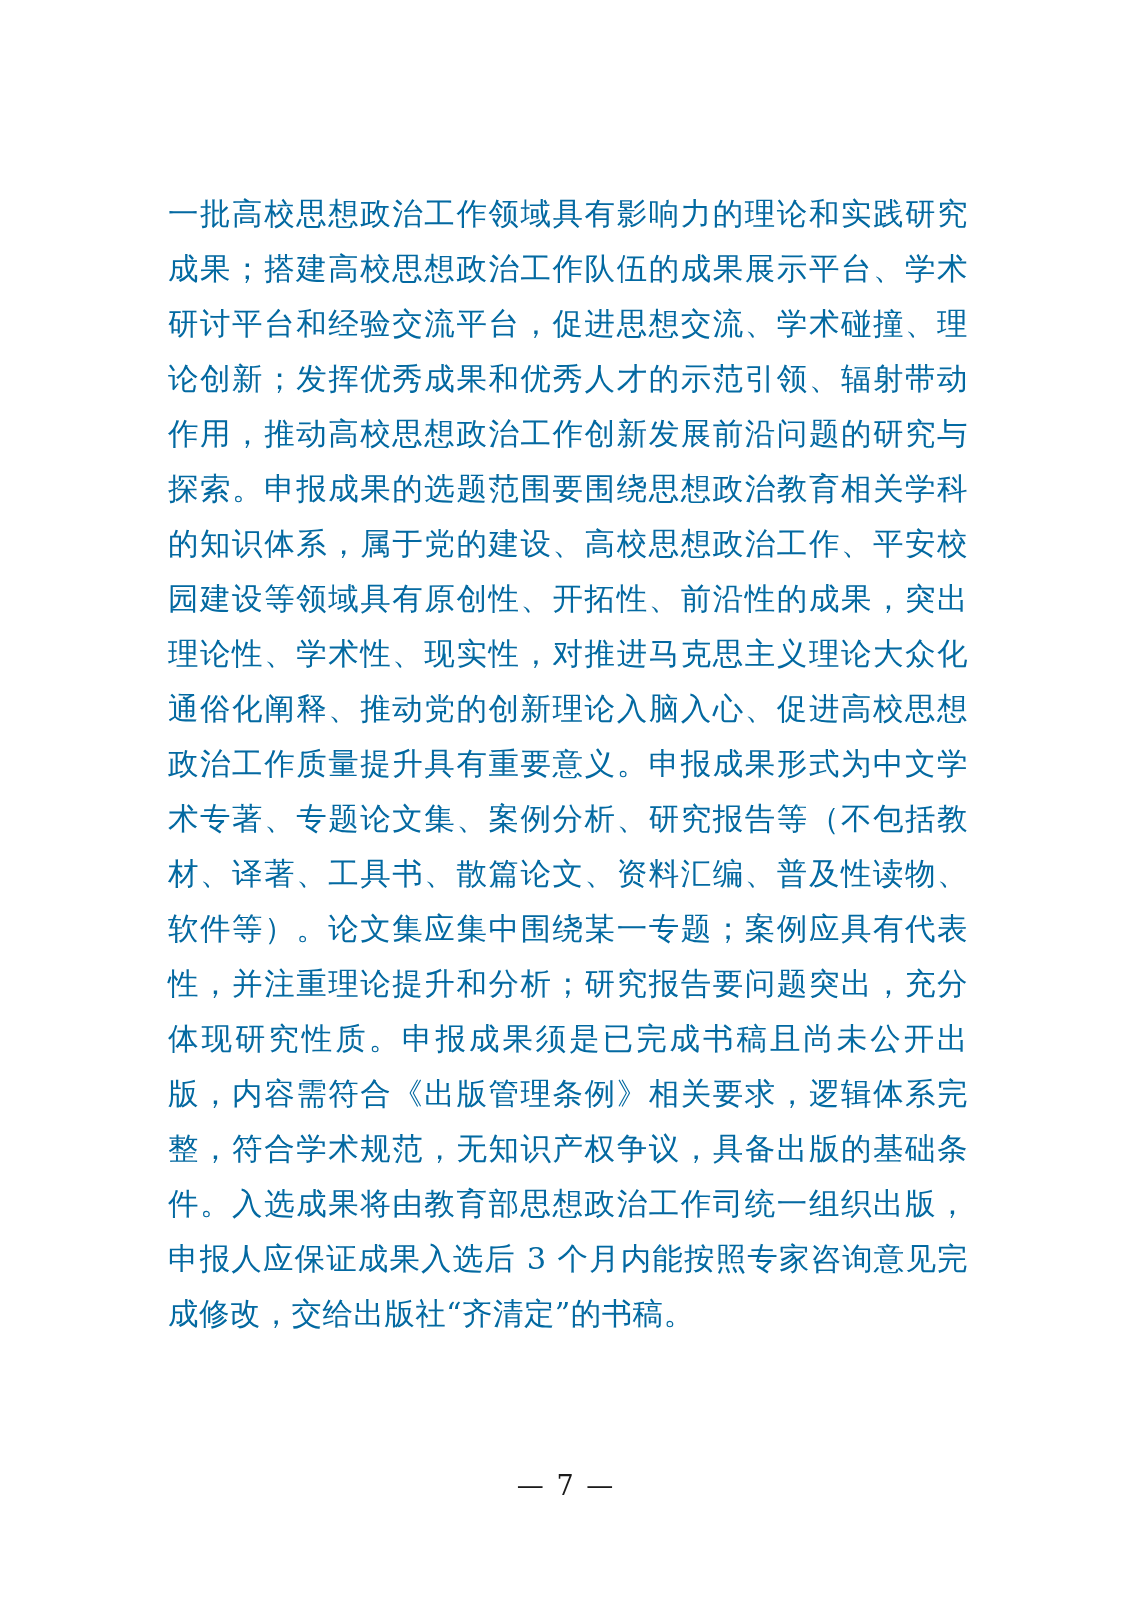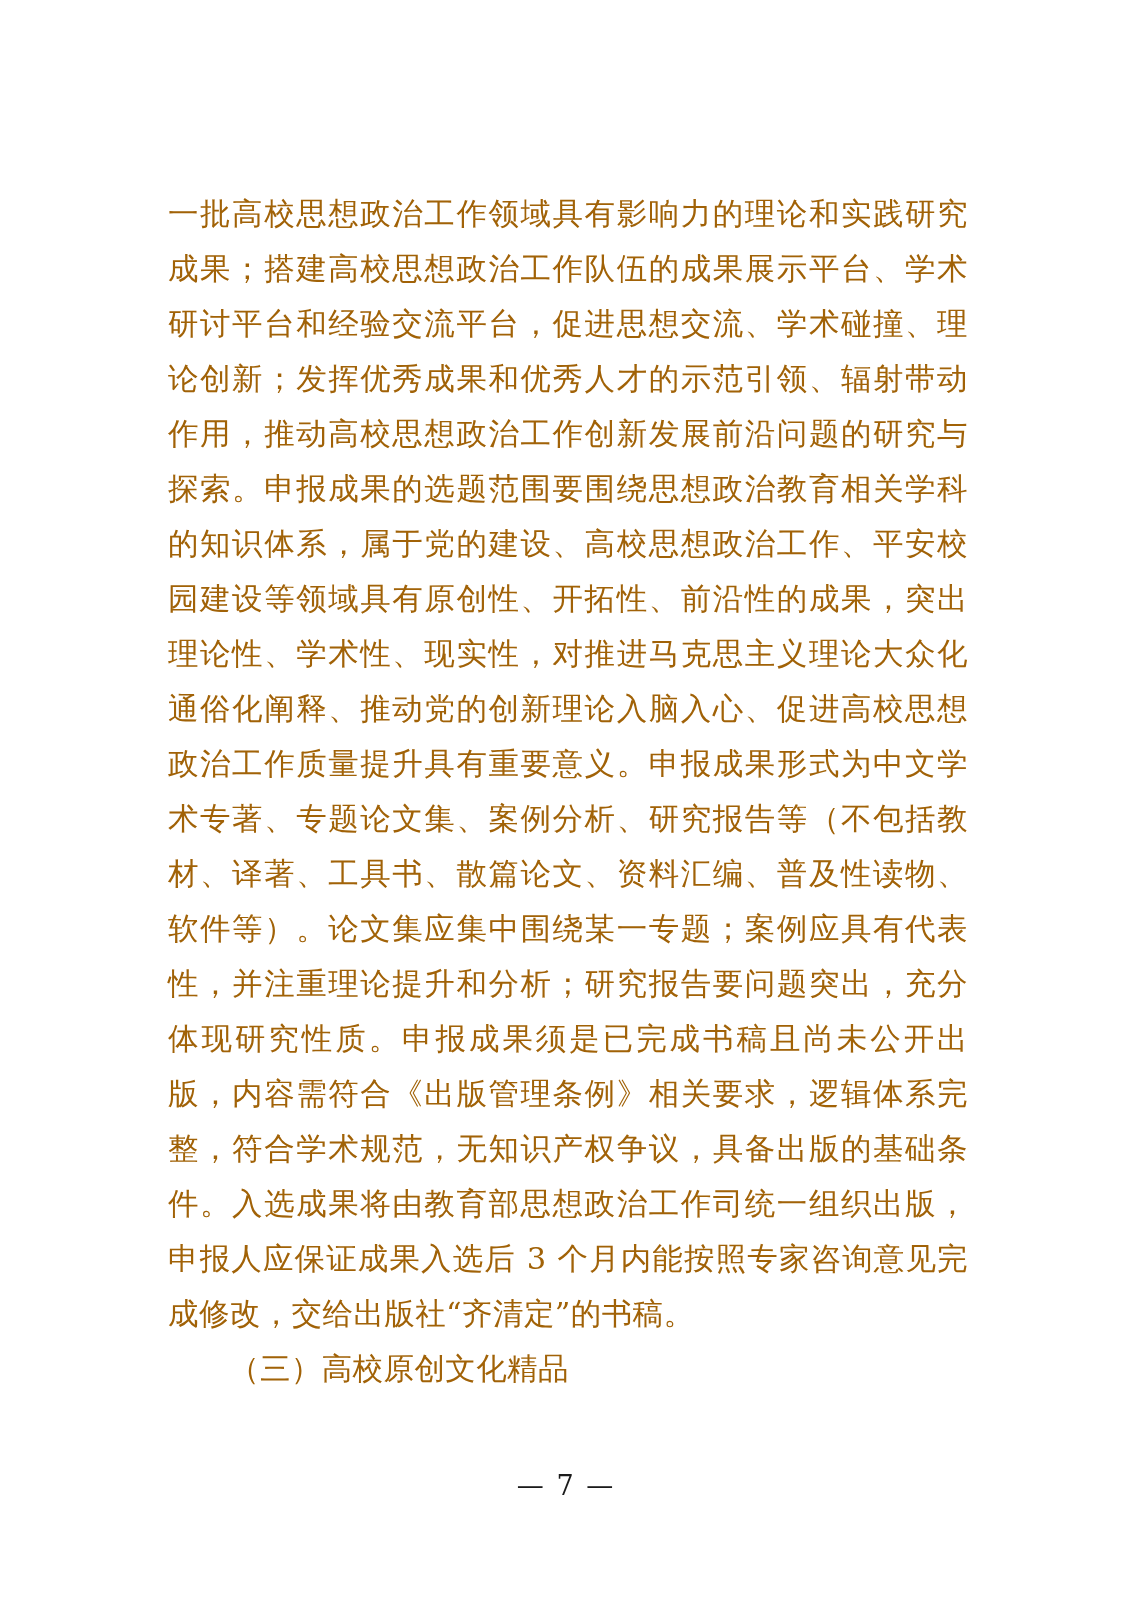--- a/index.html
+++ b/index.html
@@ -29,21 +29,21 @@
     top: 186px;
     width: 800px;
   }
   p.para {
     margin: 0;
     font-size: 30.5px;
     line-height: 55px;
     text-align: justify;
     text-justify: inter-ideograph;
     letter-spacing: 0.4px;
-    color: #a16207;
+    color: #0369a1;
     font-family: "DejaVu Serif", "Liberation Serif", serif;
   }
   p.para + p.para {
     margin-top: 0px;
   }
   p.indent {
     text-indent: 61px;
   }
   .page-number {
     position: absolute;
@@ -56,16 +56,15 @@
     letter-spacing: 2px;
     font-family: "DejaVu Serif", "Liberation Serif", serif;
   }
 </style>
 </head>
 <body>
 
 <div class="page">
   <div class="content">
     <p class="para">一批高校思想政治工作领域具有影响力的理论和实践研究成果；搭建高校思想政治工作队伍的成果展示平台、学术研讨平台和经验交流平台，促进思想交流、学术碰撞、理论创新；发挥优秀成果和优秀人才的示范引领、辐射带动作用，推动高校思想政治工作创新发展前沿问题的研究与探索。申报成果的选题范围要围绕思想政治教育相关学科的知识体系，属于党的建设、高校思想政治工作、平安校园建设等领域具有原创性、开拓性、前沿性的成果，突出理论性、学术性、现实性，对推进马克思主义理论大众化通俗化阐释、推动党的创新理论入脑入心、促进高校思想政治工作质量提升具有重要意义。申报成果形式为中文学术专著、专题论文集、案例分析、研究报告等（不包括教材、译著、工具书、散篇论文、资料汇编、普及性读物、软件等）。论文集应集中围绕某一专题；案例应具有代表性，并注重理论提升和分析；研究报告要问题突出，充分体现研究性质。申报成果须是已完成书稿且尚未公开出版，内容需符合《出版管理条例》相关要求，逻辑体系完整，符合学术规范，无知识产权争议，具备出版的基础条件。入选成果将由教育部思想政治工作司统一组织出版，申报人应保证成果入选后 3 个月内能按照专家咨询意见完成修改，交给出版社“齐清定”的书稿。</p>
-    <p class="para indent">（三）高校原创文化精品</p>
   </div>
   <div class="page-number">— 7 —</div>
 </div>
 
 </body></html>

